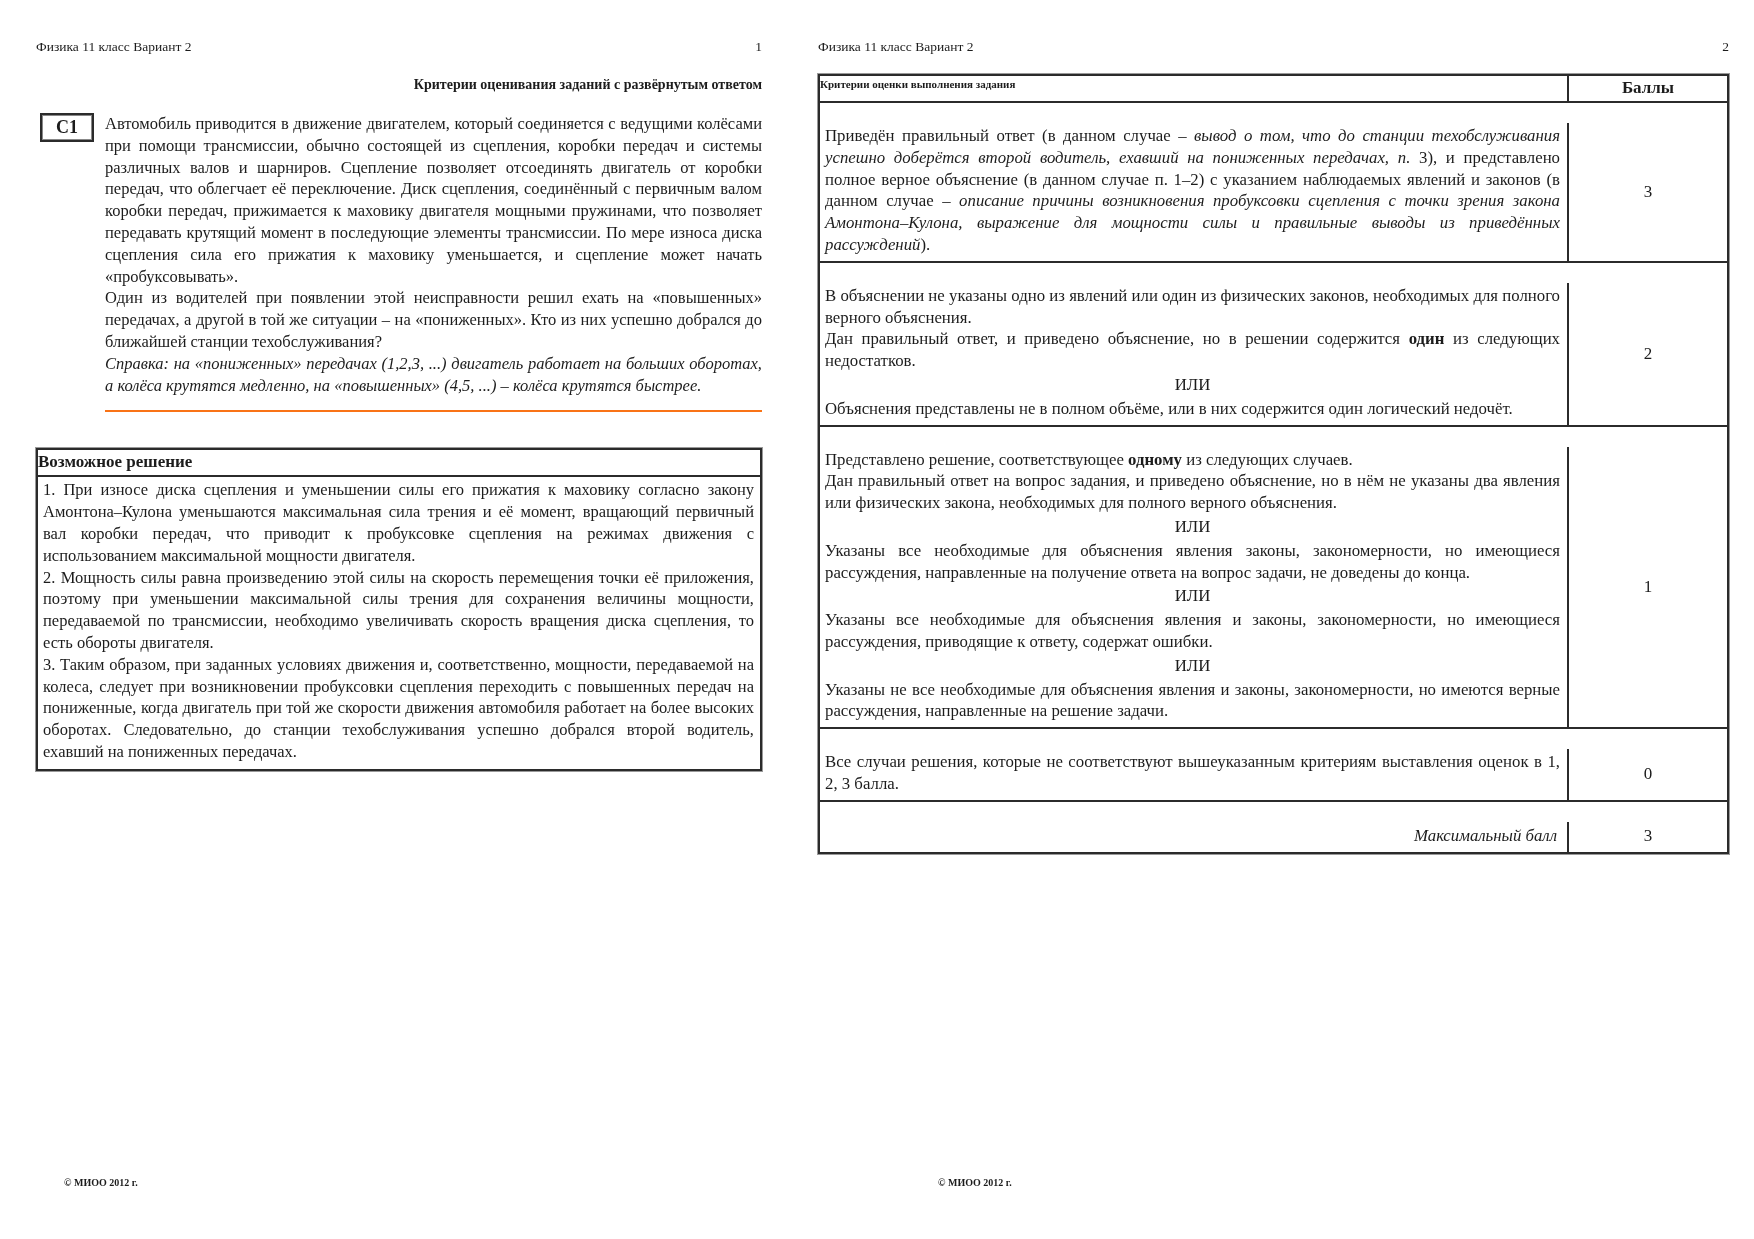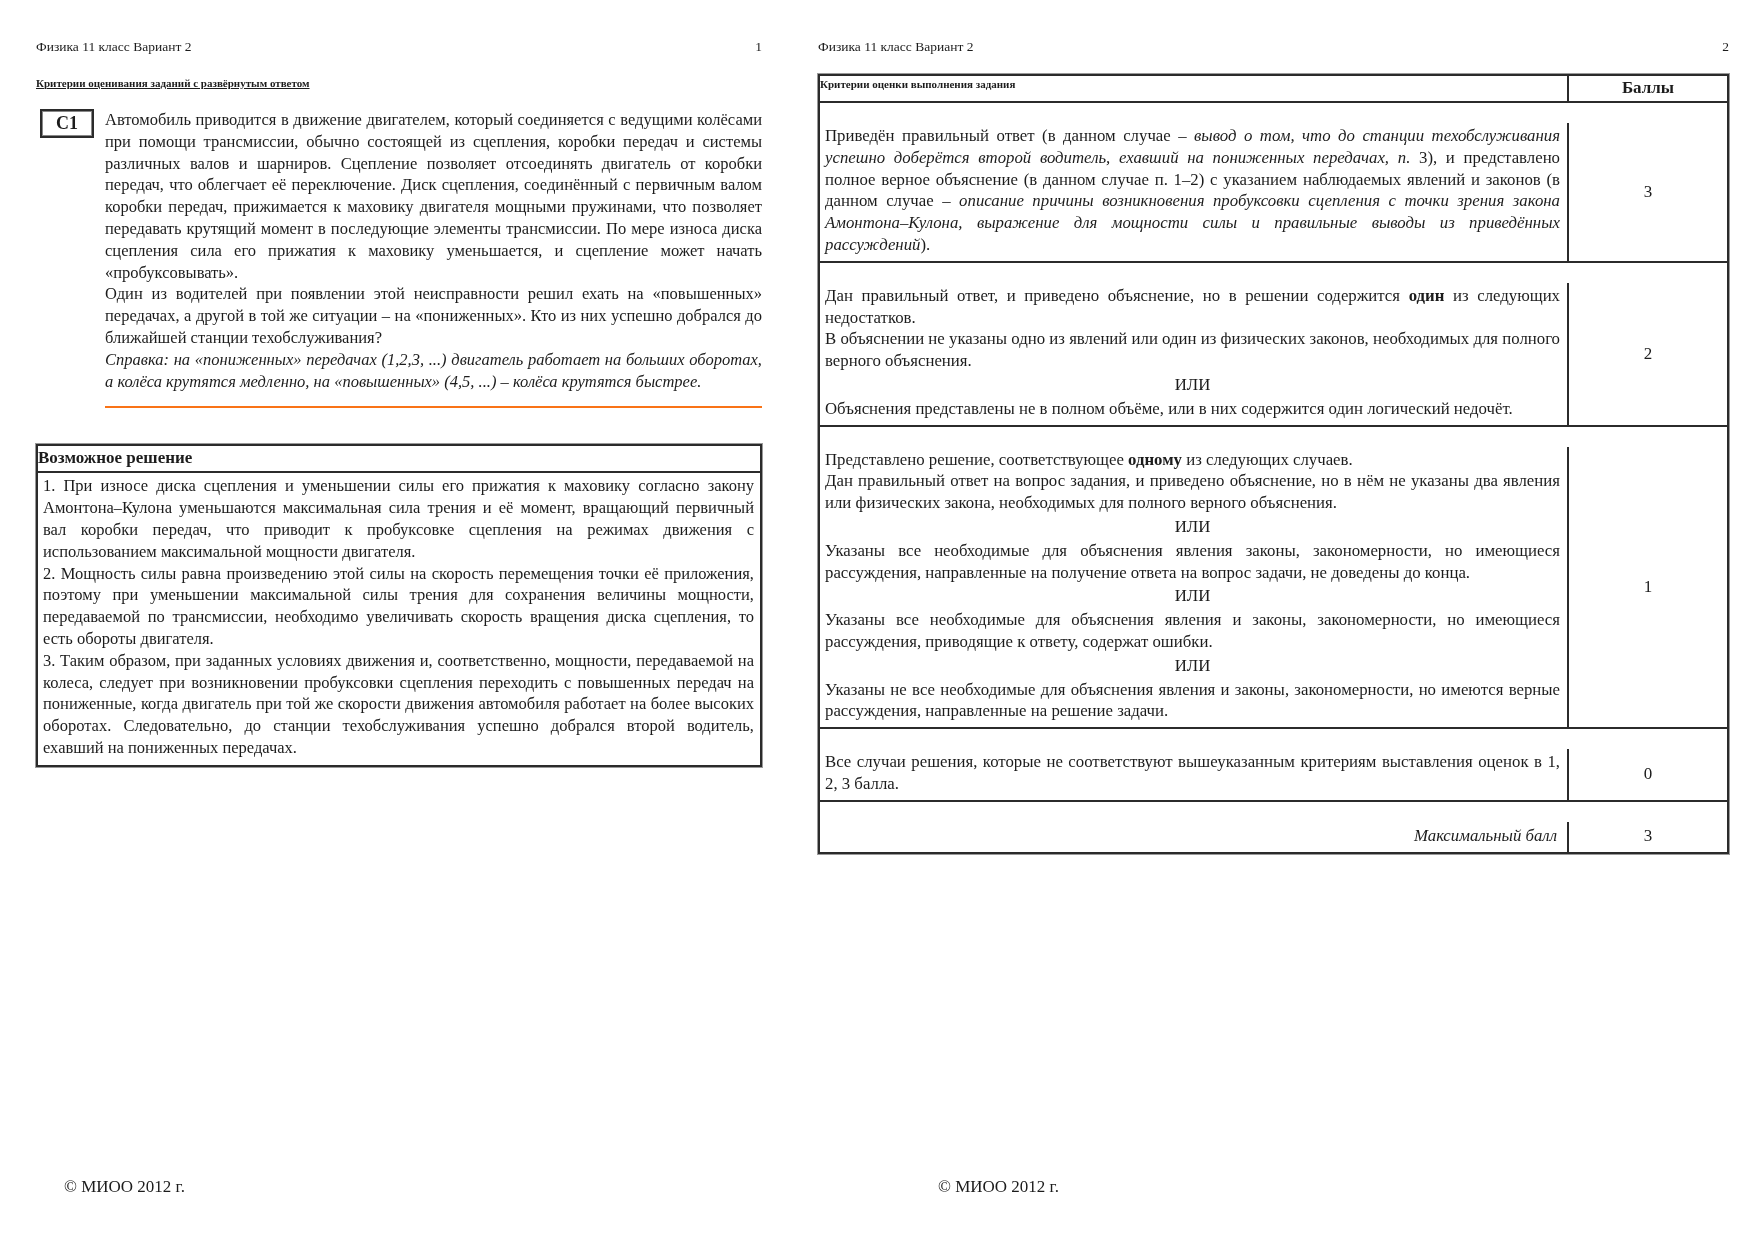--- a/index.html
+++ b/index.html
@@ -10,21 +10,21 @@
   }
   .page { position:absolute; top:12px; }
   #page1 { left:36px; width:726px; }
   #page2 { left:818px; width:911px; }
 
   .doc-header {
     display:flex; justify-content:space-between; align-items:flex-start;
     padding-top:28px; font-size:13.5px; line-height:14px;
   }
   .p1-title {
-    text-align:left; font-weight:bold; font-size:11px; margin-top:23px;text-decoration:underline;
+    text-align:right; font-weight:bold; font-size:14px; margin-top:23px;
   }
 
   
   .task { display:flex; margin-top:20px; }
   .task-label {
     width:50px; height:25px; margin-left:4px; flex:0 0 auto;
     border:2px solid #2b2b2b; box-shadow:0 0 0 1px #888 inset;
     font-weight:bold; font-size:18px;
     display:flex; align-items:center; justify-content:center;
   }
@@ -67,21 +67,21 @@
   .total-row .crit-cell-text {
     text-align:right; font-style:italic; padding:3px 10px 5px 5px;
   }
   .total-row .crit-cell-score { padding:3px 0 5px; }
 
   .para { margin:0; }
   .para.align-center { text-align:center; margin:2px 0; }
   .it { font-style:italic; }
   .bd { font-weight:bold; }
 
-  .doc-footer { position:absolute; font-size:17px; }
+  .doc-footer { position:absolute; font-size:10px;font-weight:bold; }
   #footer1 { left:64px; top:1177px; }
   #footer2 { left:938px; top:1177px; }
 </style>
 </head>
 <body>
 
 <div class="page" id="page1">
   <div class="doc-header">
     <span>Физика  11 класс  Вариант 2</span>
     <span>1</span>
@@ -122,22 +122,22 @@
 
     <div>
         <div class="crit-row">
           <div class="crit-cell-text">
             <div class="para"><span>Приведён правильный ответ (в данном случае – </span><span class="it">вывод о том, что до станции техобслуживания успешно доберётся второй водитель, ехавший на пониженных передачах, п. </span><span>3), и представлено полное верное объяснение (в данном случае п. 1–2) с указанием наблюдаемых явлений и законов (в данном случае – </span><span class="it">описание причины возникновения пробуксовки сцепления с точки зрения закона Амонтона–Кулона, выражение для мощности силы и правильные выводы из приведённых рассуждений</span><span>).</span></div>
           </div>
           <div class="crit-cell-score">3</div>
         </div>
         <div class="crit-row">
           <div class="crit-cell-text">
+            <div class="para"><span>В объяснении не указаны одно из явлений или один из физических законов, необходимых для полного верного объяснения.</span></div>
             <div class="para"><span>Дан правильный ответ, и приведено объяснение, но в решении содержится </span><span class="bd">один</span><span> из следующих недостатков.</span></div>
-            <div class="para"><span>В объяснении не указаны одно из явлений или один из физических законов, необходимых для полного верного объяснения.</span></div>
             <div class="para align-center"><span>ИЛИ</span></div>
             <div class="para"><span>Объяснения представлены не в полном объёме, или в них содержится один логический недочёт.</span></div>
           </div>
           <div class="crit-cell-score">2</div>
         </div>
         <div class="crit-row">
           <div class="crit-cell-text">
             <div class="para"><span>Представлено решение, соответствующее </span><span class="bd">одному</span><span> из следующих случаев.</span></div>
             <div class="para"><span>Дан правильный ответ на вопрос задания, и приведено объяснение, но в нём не указаны два явления или физических закона, необходимых для полного верного объяснения.</span></div>
             <div class="para align-center"><span>ИЛИ</span></div>

